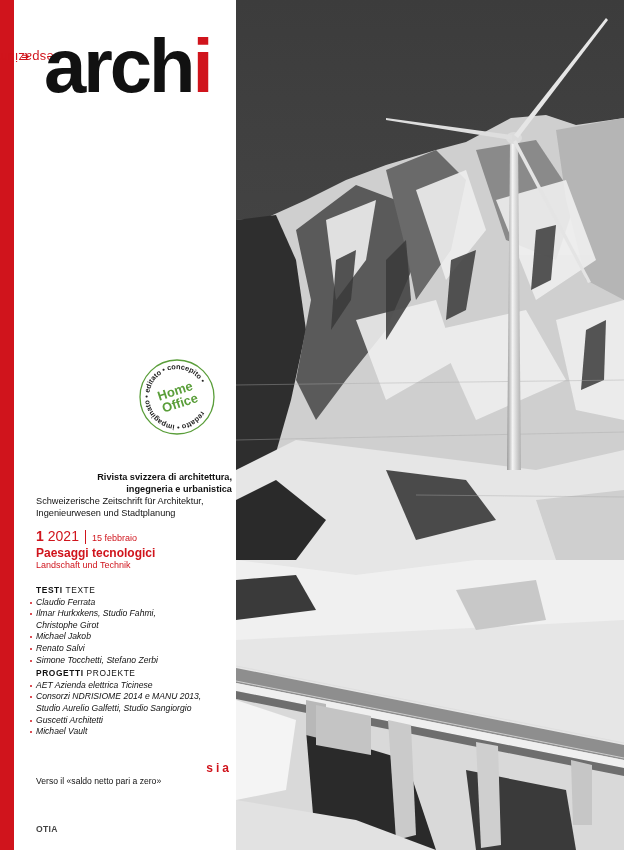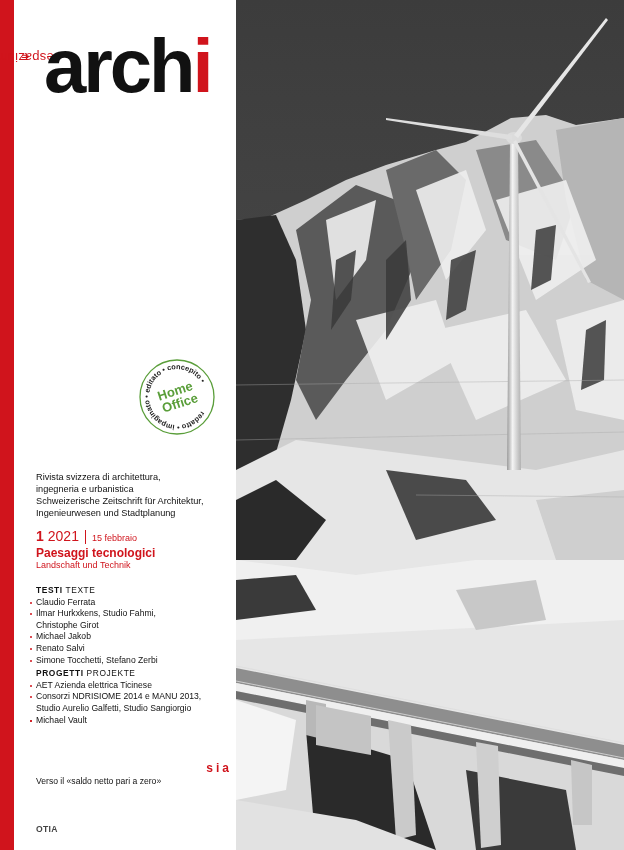--- a/index.html
+++ b/index.html
@@ -17,36 +17,36 @@
     font-family: "Liberation Sans", sans-serif;
   }
 
   .logo { position: absolute; left: 44px; top: 28px; font-family: "Liberation Sans", sans-serif;
     font-weight: 700; font-size: 76px; line-height: 76px; letter-spacing: -3px; color: #111; }
   .logo .i { color: #d0141c; }
 
   .stamp { position: absolute; left: 138px; top: 358px; width: 78px; height: 78px; }
 
   .tagline { position: absolute; left: 36px; top: 471px; width: 196px; font-size: 9.2px; line-height: 12px; }
-  .tagline .it { font-weight: 400; color: #111; }
+  .tagline .it { font-weight: 700; color: #111; text-align: right; }
   .tagline .de { color: #111; font-family: "Liberation Sans Narrow", "Liberation Sans", sans-serif; }
 
   .issue { position: absolute; left: 36px; top: 528px; width: 196px; color: #d0141c; }
   .issue .line1 { font-size: 14px; line-height: 16px; display: flex; align-items: baseline; }
   .issue .num { font-weight: 700; font-size: 14px; }
   .issue .year { font-size: 14px; margin-left: 4px; }
   .issue .sep { display: inline-block; width: 1px; height: 14px; background: #d0141c; margin: 0 6px; align-self: center; }
   .issue .date { font-size: 9px; }
   .issue .title { font-weight: 700; font-size: 12px; line-height: 14px; }
   .issue .subtitle { font-size: 9px; line-height: 11px; }
 
   .contents { position: absolute; left: 30px; top: 585px; width: 200px; font-size: 8.6px; line-height: 11.6px; color: #111; }
   .section-head { margin-left: 6px; letter-spacing: 0.6px; font-size: 8.4px; }
   .section-head .bold { font-weight: 700; margin-top: 44px; }
-  .item { position: relative; padding-left: 6px; }
+  .item { position: relative; padding-left: 6px; font-style: italic; }
   .item .dot { position: absolute; left: 0; top: 5px; width: 2px; height: 2px; background: #d0141c; border-radius: 1px; }
   .gap { height: 2px; }
 
   .sia { position: absolute; left: 36px; top: 762px; width: 196px; }
   .sia .logo-sia { color: #d0141c; font-weight: 700; font-size: 12px; letter-spacing: 3px; line-height: 13px; text-align: right; }
   .sia .text { font-size: 8.6px; line-height: 12px; color: #111; }
   .otia { position: absolute; left: 36px; top: 824px; font-size: 8.6px; font-weight: 700; color: #444; letter-spacing: 0.3px; }
 
   .photo { position: absolute; left: 236px; top: 0; width: 388px; height: 850px; overflow: hidden; background: #3a3a3a; }
 </style>
@@ -131,20 +131,21 @@
         <span class="dot"></span>
         <div>AET Azienda elettrica Ticinese</div>
       </div>
       <div class="item">
         <span class="dot"></span>
         <div>Consorzi NDRISIOME 2014 e MANU 2013,</div>
         <div>Studio Aurelio Galfetti, Studio Sangiorgio</div>
       </div>
       <div class="item">
         <span class="dot"></span>
+        <div>Guscetti Architetti</div>
       </div>
       <div class="item">
         <span class="dot"></span>
         <div>Michael Vault</div>
       </div>
     </div>
 </div>
 
 <div class="sia">
   <div class="logo-sia">sia</div>

